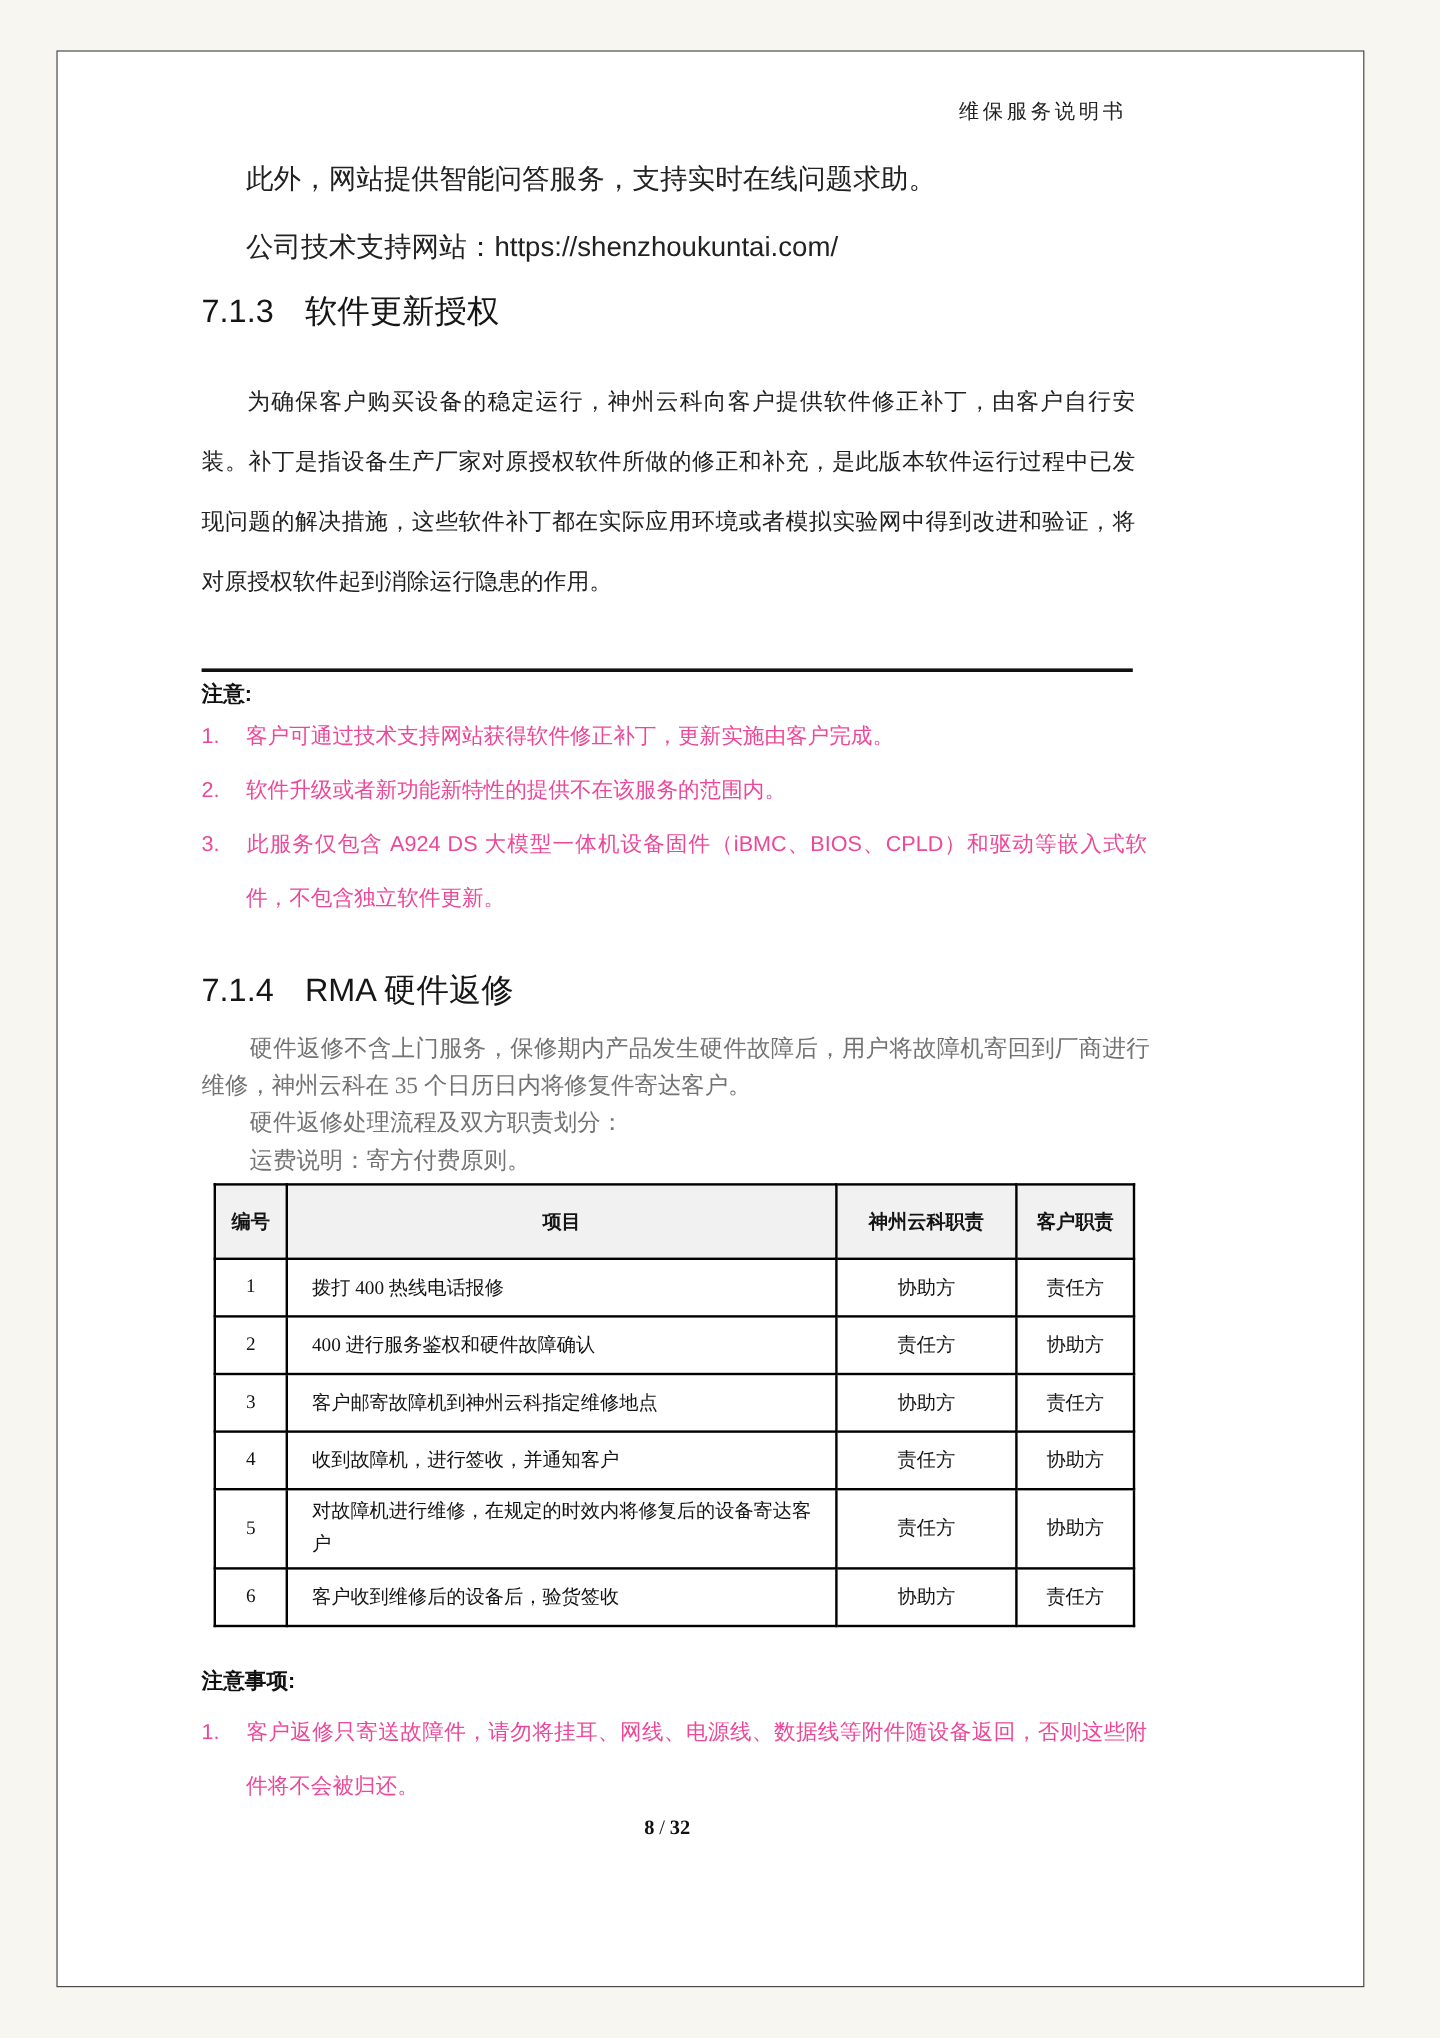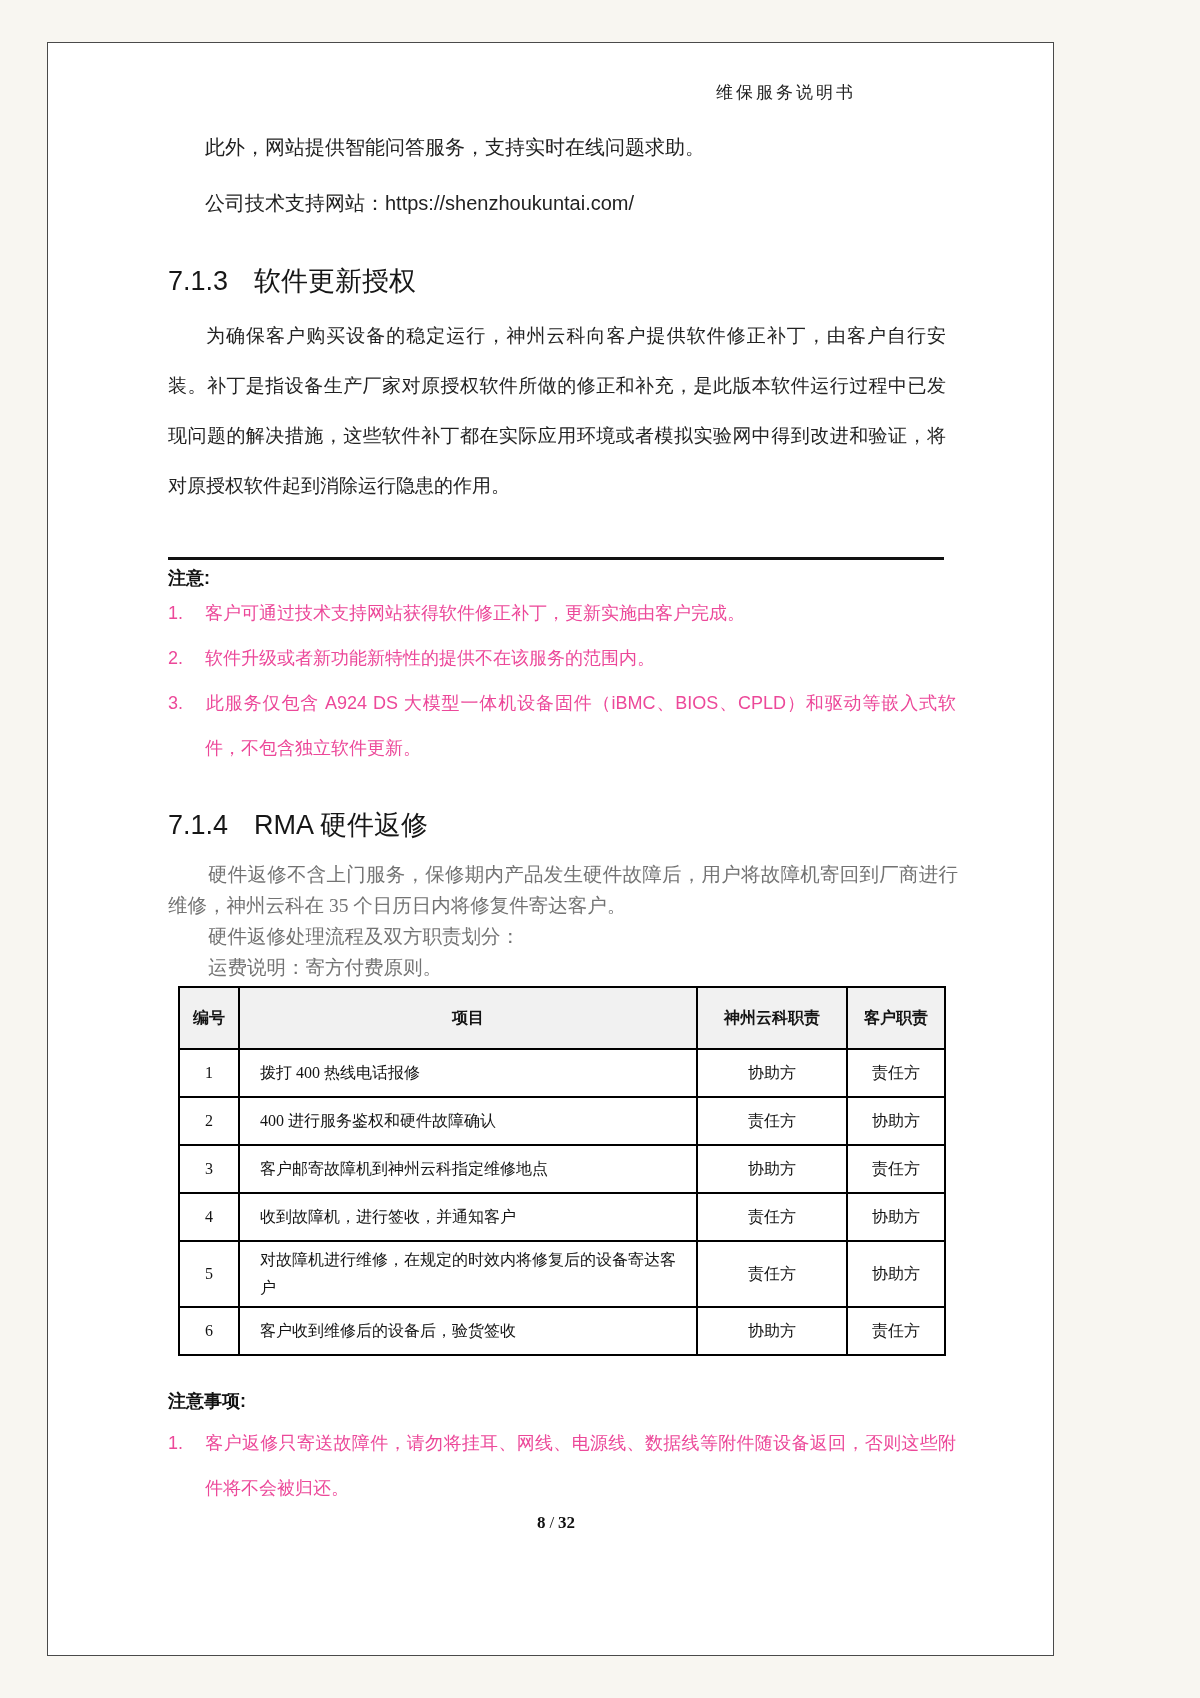--- a/index.html
+++ b/index.html
@@ -6,49 +6,49 @@
   html, body { width: 1200px; height: 1698px; }
   body {
     background: #f8f6f1;
     font-family: "Liberation Sans", sans-serif;
     color: #1a1a1a;
     position: relative;
   }
   .sheet {
     position: absolute;
     left: 47px; top: 42px;
-    width: 1007px; height: 1614px;
+    width: 1090px; height: 1614px;
     background: #ffffff;
     border: 1px solid #4a4a4a;
   }
   .hdr-right {
     position: absolute;
     top: 38px; right: 197px;
     font-family: "Liberation Serif", serif;
     font-size: 17px;
     letter-spacing: 3px;
     color: #222;
   }
   .intro-p {
     position: absolute;
     left: 157px;
-    font-size: 20px;
+    font-size: 23px;
     color: #222;
   }
   .p1 { top: 91px; }
   .p2 { top: 147px; }
   .h2 {
     position: absolute;
     left: 120px;
     font-size: 27px;
     font-weight: 500;
     color: #161616;
   }
   .h2 .num { margin-right: 26px; }
-  .h713 { top: 220px; }
+  .h713 { top: 198px; }
   .h714 { top: 764px; }
   .body713 {
     position: absolute;
     left: 120px; top: 268px;
     width: 778px;
     font-size: 19px;
     line-height: 50px;
     text-align: justify;
     text-indent: 38px;
     color: #222;

